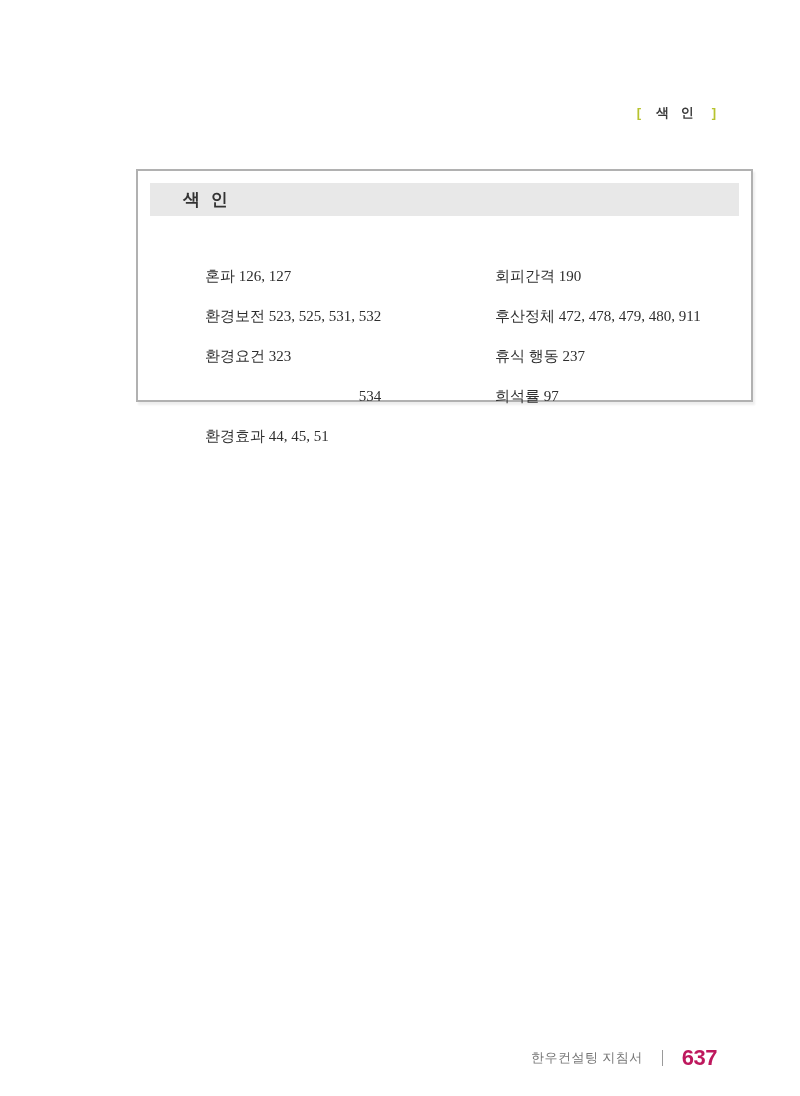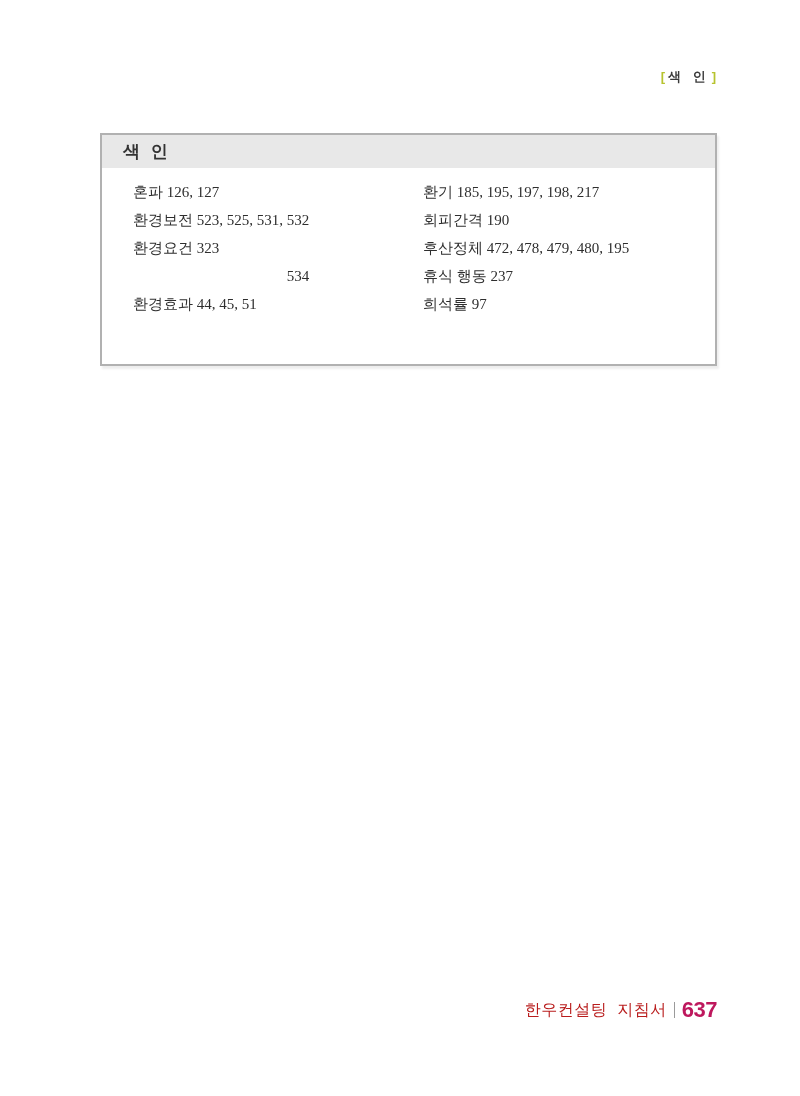--- a/index.html
+++ b/index.html
@@ -1,15 +1,15 @@
 <!DOCTYPE html>
 <html><head>
 <meta charset="utf-8">
 <style>
-  * { margin: 0; padding: 0; box-sizing: border-box; }
+  * { margin: 12px; padding: 0; box-sizing: border-box; }
   html, body { background: #ffffff; }
   body {
     width: 800px;
     height: 1096px;
     position: relative;
     overflow: hidden;
     font-family: "Liberation Serif", "DejaVu Serif", serif;
     color: #2f2f2f;
   }
 
@@ -73,23 +73,23 @@
   
   .page-footer {
     position: absolute;
     top: 997px;
     right: 83px;
     display: flex;
     align-items: center;
     white-space: nowrap;
   }
   .footer-book-title {
-    font-family: Liberation Mono, monospace;
-    font-size: 16px;
-    color: #b91c1c;
+    font-family: Liberation Serif, serif;
+    font-size: 13px;
+    color: #737373;
     letter-spacing: 0.5px;
   }
   .footer-separator {
     width: 1px;
     height: 16px;
     background: #9a9a9a;
     margin: 0 7px;
   }
   .footer-page-number {
     font-family: "Liberation Sans", "DejaVu Sans", sans-serif;
@@ -112,23 +112,22 @@
   </div>
   <div class="index-columns">
     <div class="index-column col-left">
         <div class="entry">혼파 126, 127</div>
         <div class="entry">환경보전 523, 525, 531, 532</div>
         <div class="entry">환경요건 323</div>
         <div class="entry continuation">534</div>
         <div class="entry">환경효과 44, 45, 51</div>
       </div>
     <div class="index-column col-right">
-        <div class="entry">환기 185, 195, 197, 198, 217</div>
         <div class="entry">회피간격 190</div>
-        <div class="entry">후산정체 472, 478, 479, 480, 195</div>
+        <div class="entry">후산정체 472, 478, 479, 480, 911</div>
         <div class="entry">휴식 행동 237</div>
         <div class="entry">희석률 97</div>
       </div>
   </div>
 </div>
 
 <div class="page-footer">
   <span class="footer-book-title">한우컨설팅 지침서</span>
   <span class="footer-separator"></span>
   <span class="footer-page-number">637</span>

